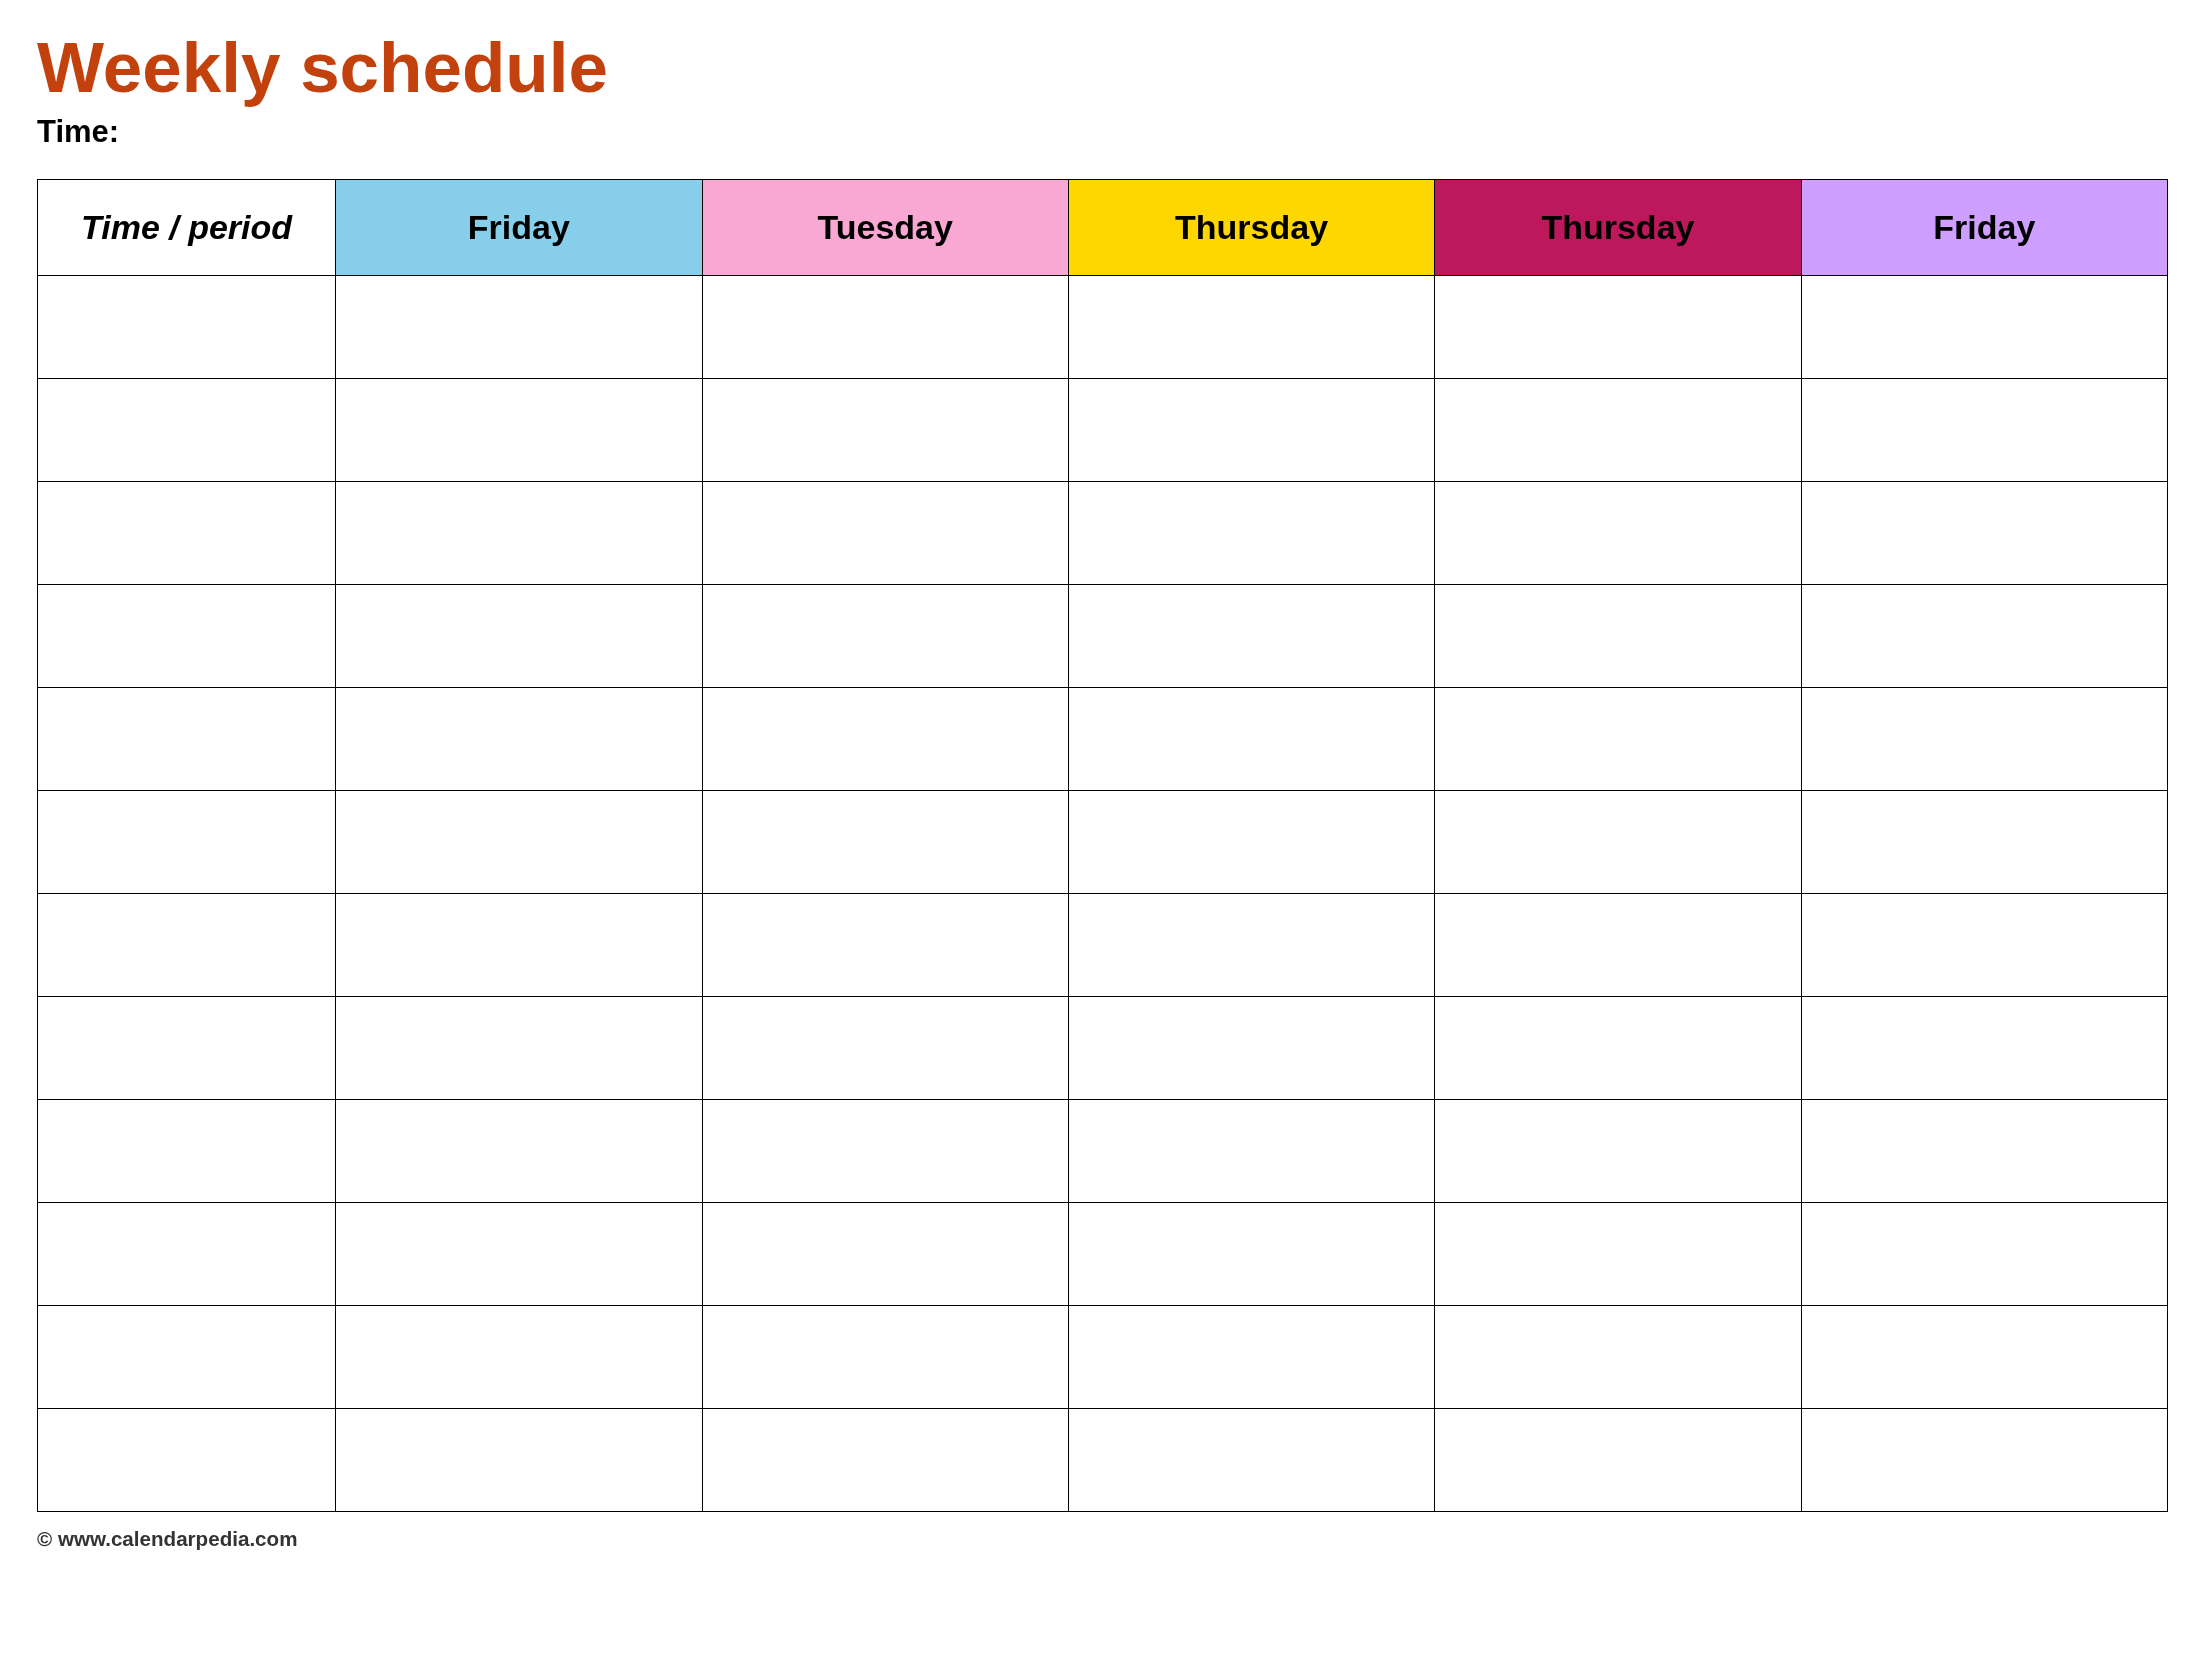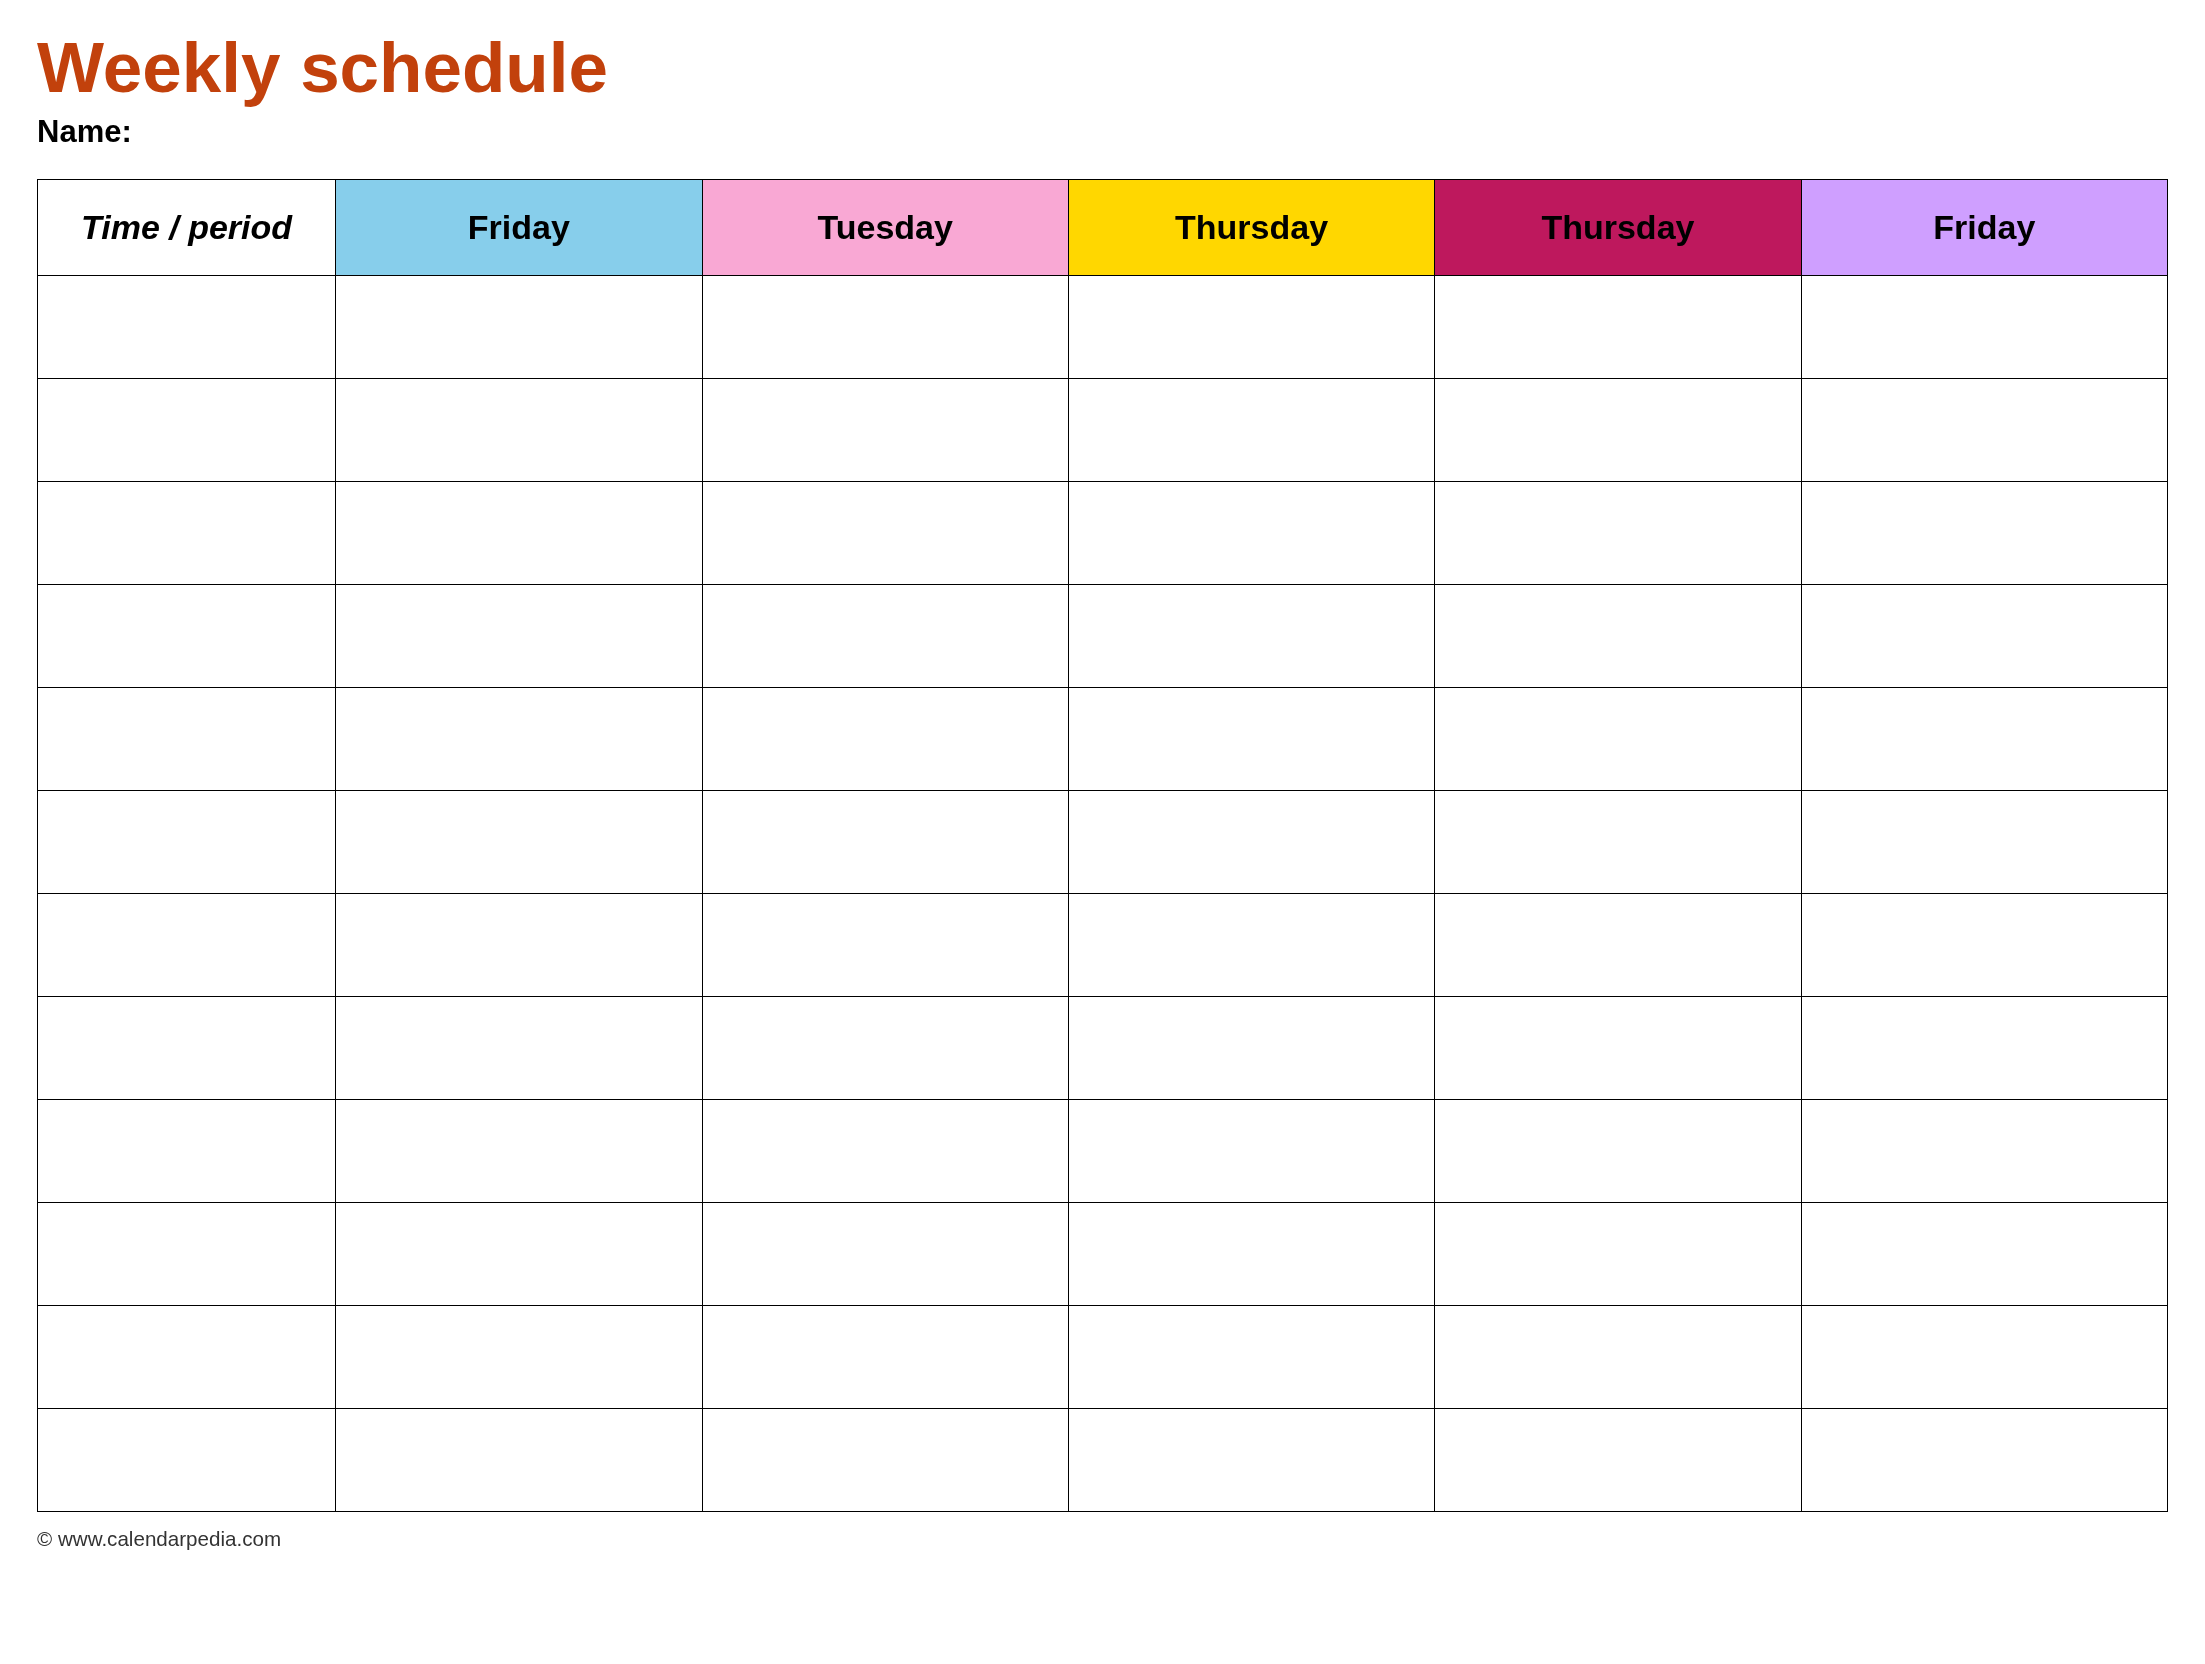--- a/index.html
+++ b/index.html
@@ -85,28 +85,29 @@
     }
 
     .schedule-table tbody td {
       background-color: #ffffff;
     }
 
     .footer {
       margin-top: 14.7px;
       font-size: 20.6px;
       color: #333333;
+      font-weight: bold;
     }
   </style>
 </head>
 <body>
 
 <h1 class="page-title">Weekly schedule</h1>
 
-<div class="name-label">Name:</div>
+<div class="name-label">Time:</div>
 
 <table class="schedule-table">
   <thead>
     <tr>
       <th class="th-time">Time / period</th>
       <th class="th-monday">Friday</th>
       <th class="th-tuesday">Tuesday</th>
       <th class="th-wednesday">Thursday</th>
       <th class="th-thursday">Thursday</th>
       <th class="th-friday">Friday</th>

